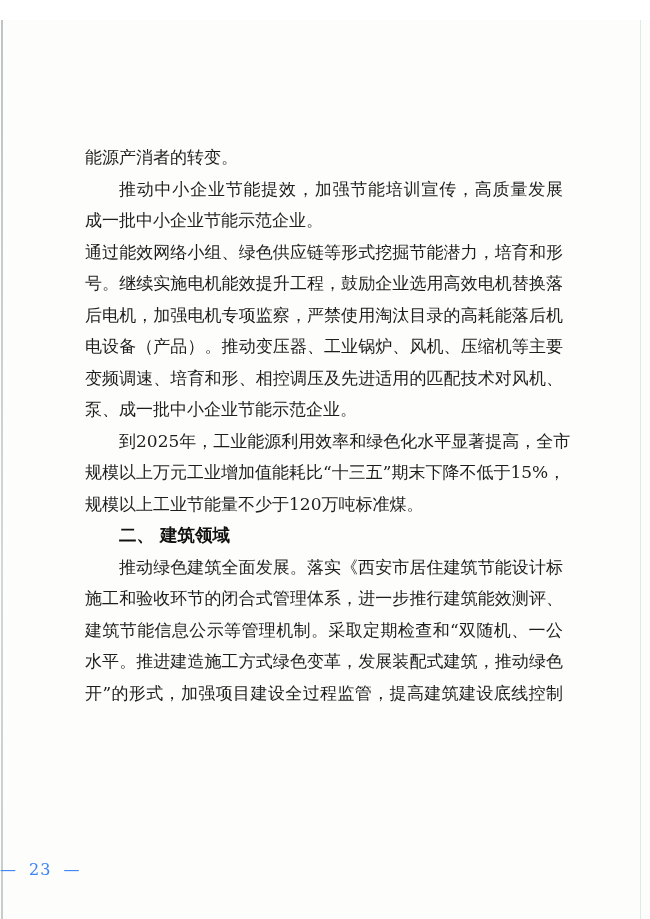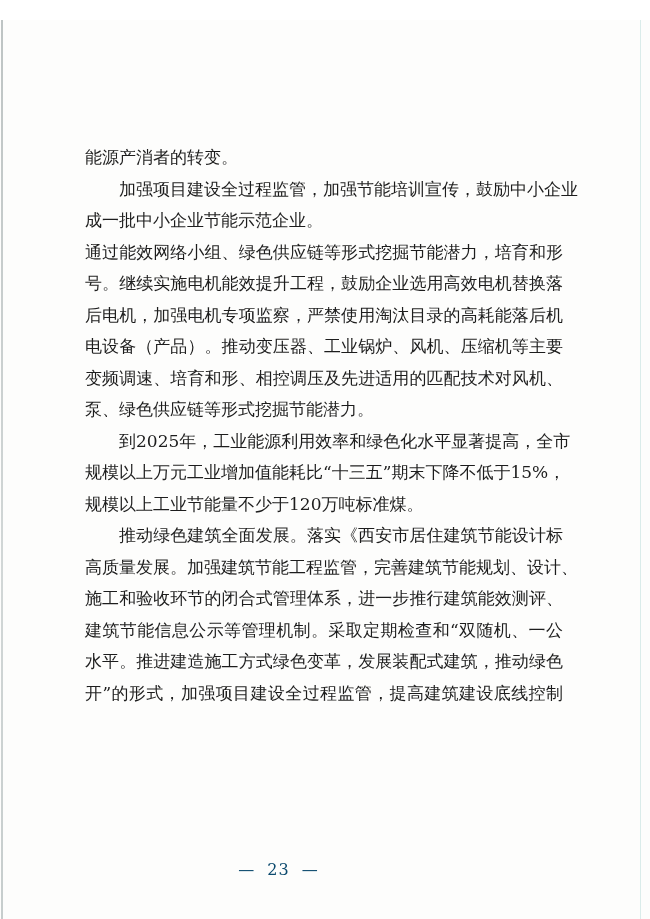--- a/index.html
+++ b/index.html
@@ -60,59 +60,61 @@
     font-weight: bold;
     font-size: 17.5px;
     color: #111;
     text-align-last: left;
   }
   .page-number {
     position: absolute;
     top: 840px;
     left: 0;
     width: 557px;
-    text-align: center;
+    text-align: left;
     font-size: 16px;
-    color: #0c4a6e;
+    color: #3b82f6;
     letter-spacing: 1px;
     word-spacing: 6px;
     line-height: 20px;
   }
 </style>
 </head>
 <body>
 
 <div class="page">
   <div class="left-edge"></div>
   <div class="right-edge"></div>
 
   <div class="text-block">
       <div>
         <div class="line last">能源产消者的转变。</div>
       </div>
       <div>
-        <div class="line indent">加强项目建设全过程监管，加强节能培训宣传，鼓励中小企业</div>
+        <div class="line indent">推动中小企业节能提效，加强节能培训宣传，高质量发展</div>
         <div class="line last">成一批中小企业节能示范企业。</div>
         <div class="line">通过能效网络小组、绿色供应链等形式挖掘节能潜力，培育和形</div>
       </div>
       <div>
         <div class="line">号。继续实施电机能效提升工程，鼓励企业选用高效电机替换落</div>
         <div class="line">后电机，加强电机专项监察，严禁使用淘汰目录的高耗能落后机</div>
         <div class="line">电设备（产品）。推动变压器、工业锅炉、风机、压缩机等主要</div>
         <div class="line">变频调速、培育和形、相控调压及先进适用的匹配技术对风机、</div>
-        <div class="line last">泵、绿色供应链等形式挖掘节能潜力。</div>
+        <div class="line last">泵、成一批中小企业节能示范企业。</div>
       </div>
       <div>
         <div class="line indent">到2025年，工业能源利用效率和绿色化水平显著提高，全市</div>
         <div class="line">规模以上万元工业增加值能耗比“十三五”期末下降不低于15%，</div>
         <div class="line last">规模以上工业节能量不少于120万吨标准煤。</div>
       </div>
+      <div class="heading">
+        <div class="line indent">二、 建筑领域</div>
+      </div>
       <div>
         <div class="line indent">推动绿色建筑全面发展。落实《西安市居住建筑节能设计标</div>
-        <div class="line">高质量发展。加强建筑节能工程监管，完善建筑节能规划、设计、</div>
         <div class="line">施工和验收环节的闭合式管理体系，进一步推行建筑能效测评、</div>
         <div class="line">建筑节能信息公示等管理机制。采取定期检查和“双随机、一公</div>
         <div class="line">水平。推进建造施工方式绿色变革，发展装配式建筑，推动绿色</div>
         <div class="line">开”的形式，加强项目建设全过程监管，提高建筑建设底线控制</div>
       </div>
     </div>
 
   <div class="page-number">— 23 —</div>
 </div>
 

